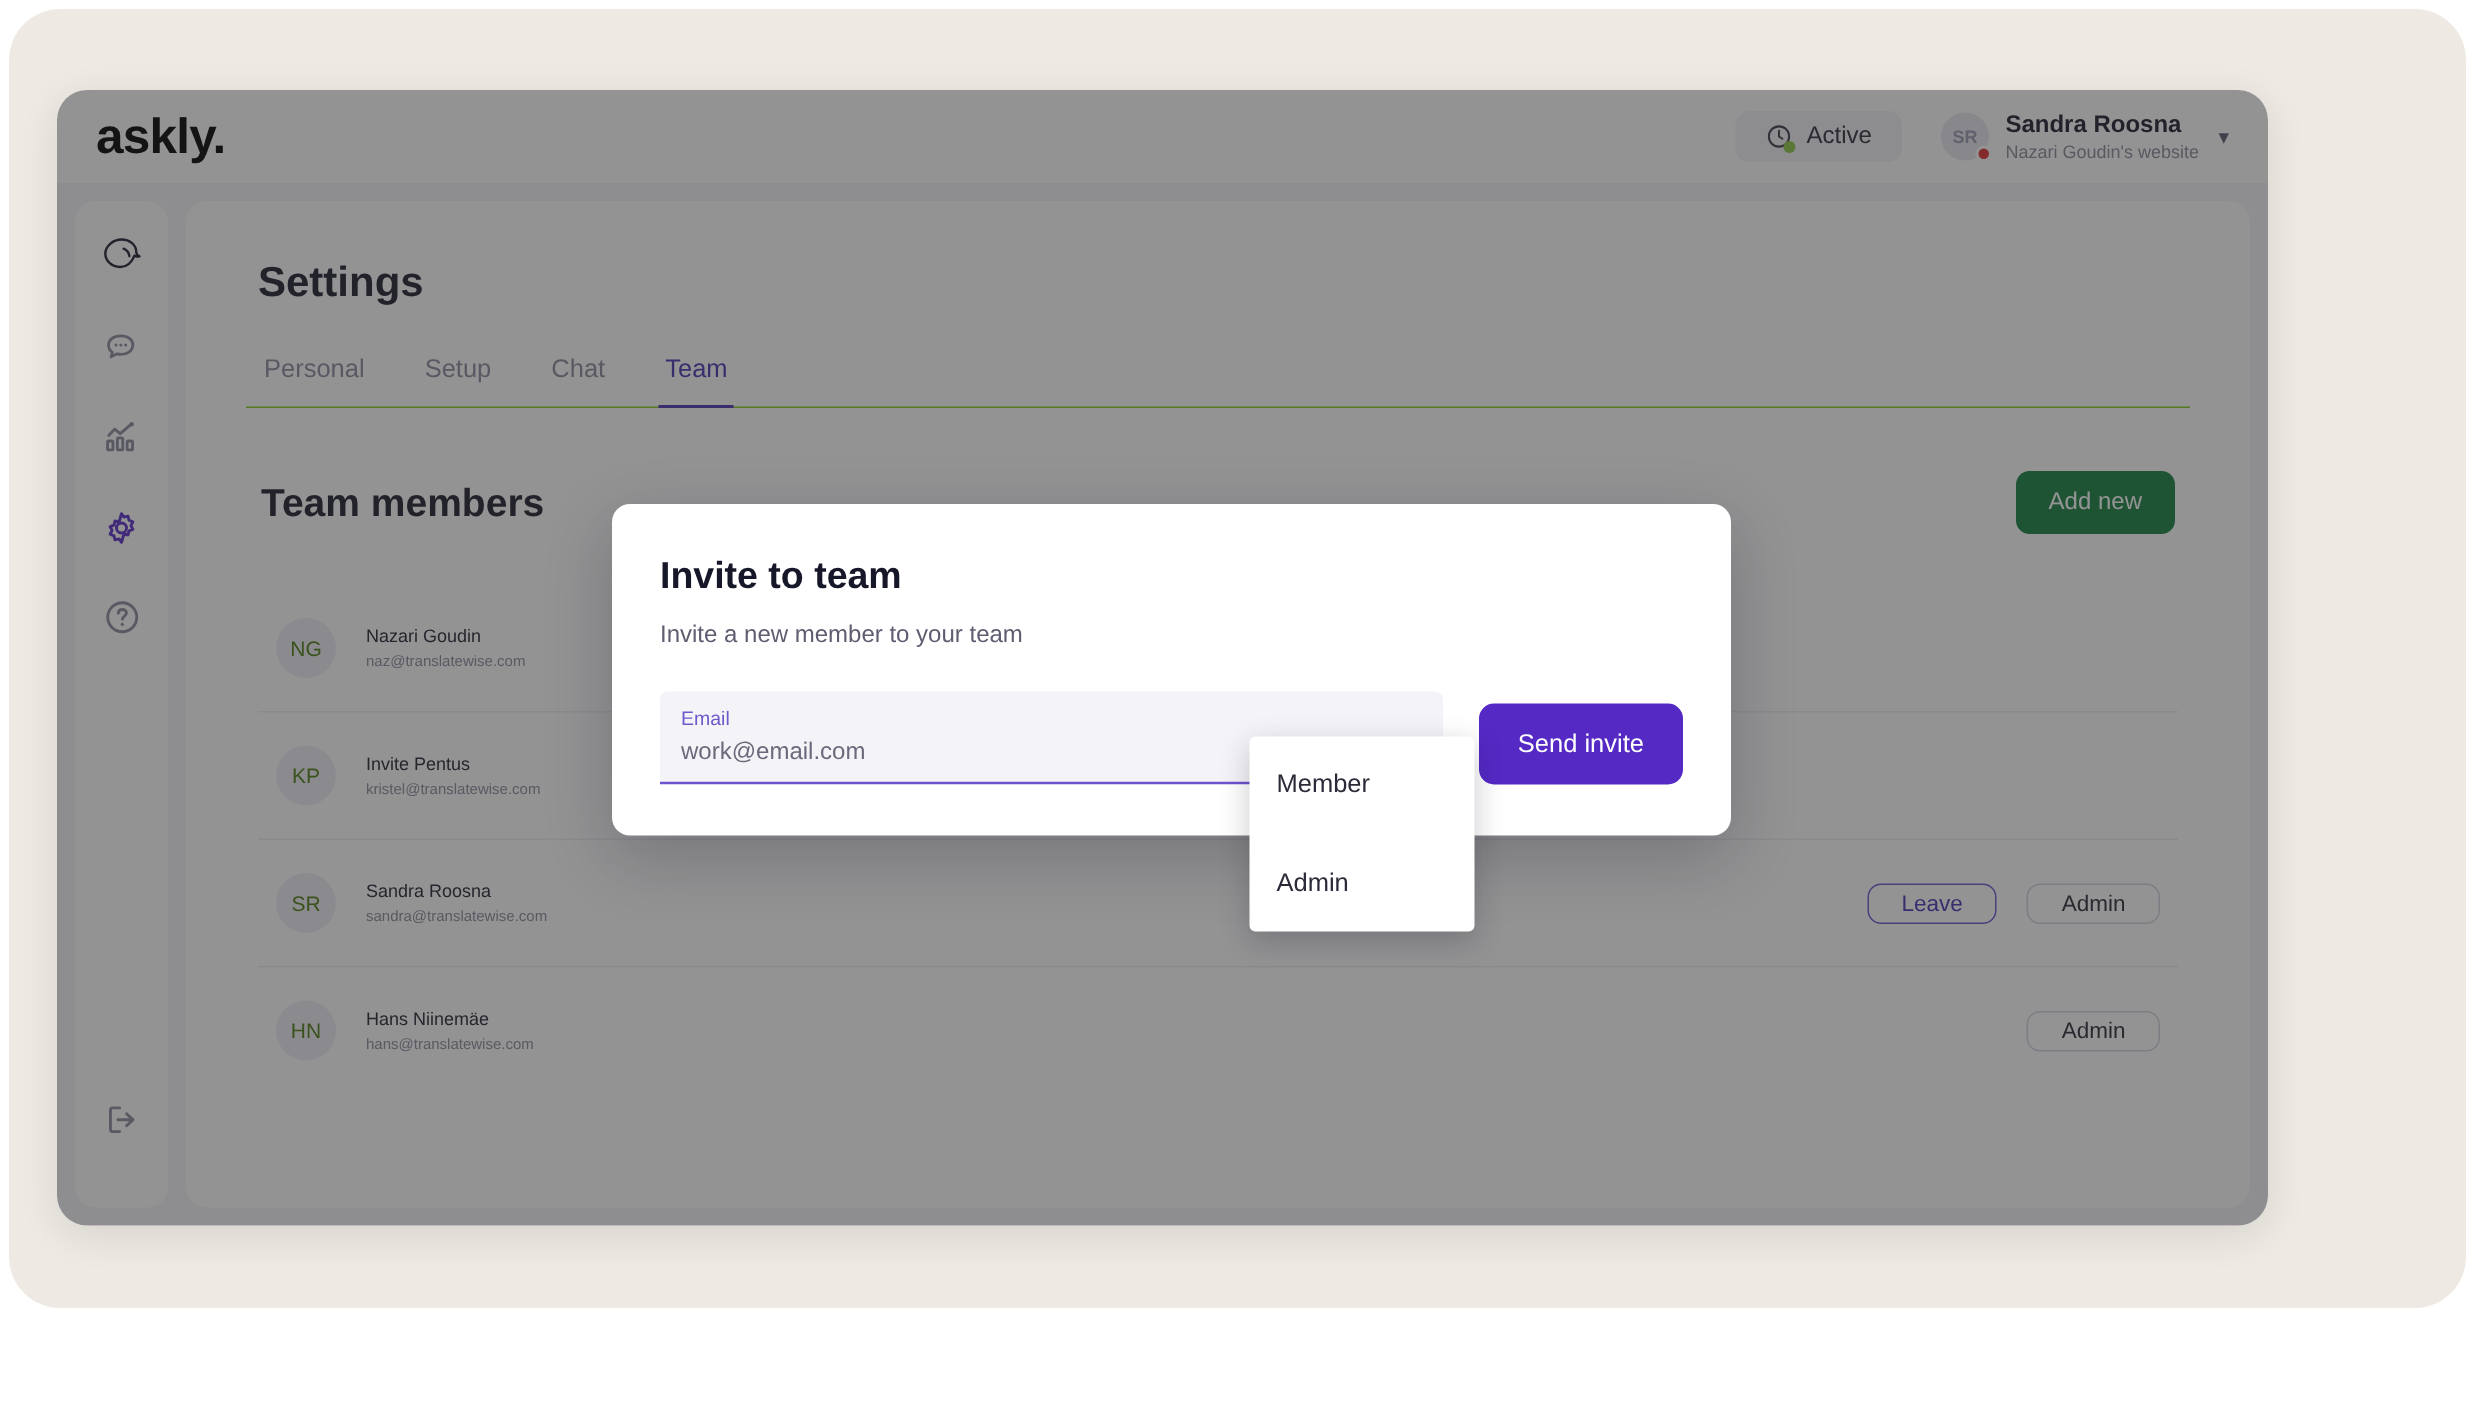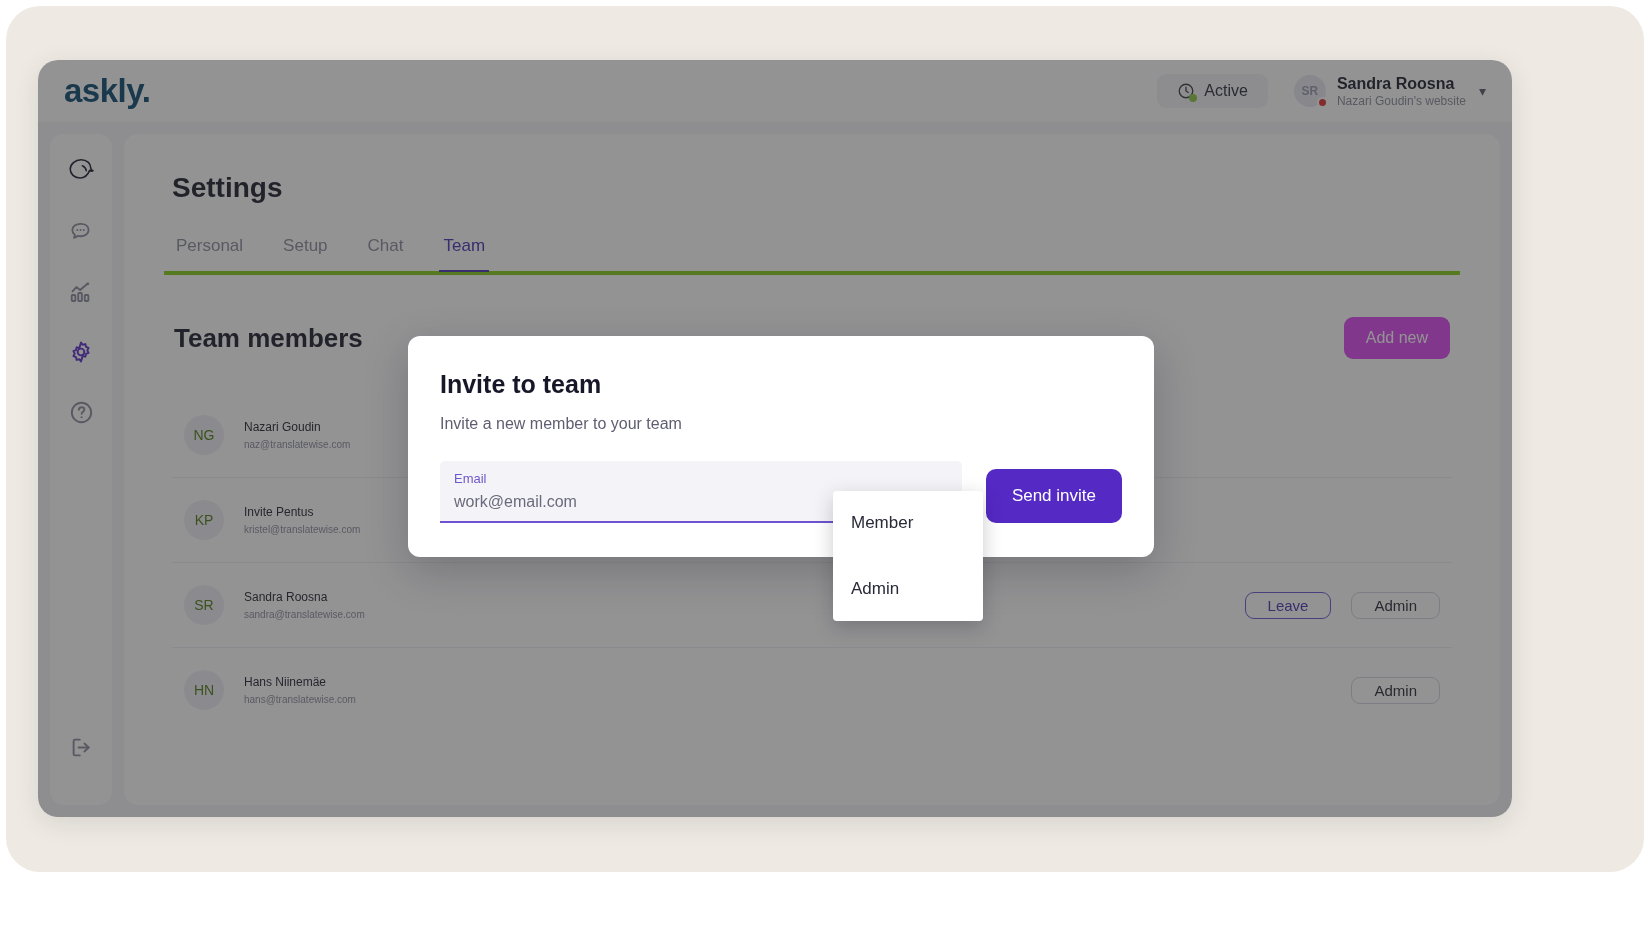--- a/index.html
+++ b/index.html
@@ -50,21 +50,21 @@
     position: relative;
     height: 62px;
     background: #ffffff;
     display: flex; align-items: center;
     padding: 0 22px 0 26px;
   }
   .logo {
     font-size: 33px;
     font-weight: 700;
     letter-spacing: -.5px;
-    color: #0c4a6e;
+    color: #000000;
   }
   .topbar-right {
     margin-left: auto;
     display: flex; align-items: center; gap: 20px;
   }
   .status-pill {
     display: flex; align-items: center; gap: 9px;
     background: #f3f3f6;
     border-radius: 9px;
     padding: 8px 20px;
@@ -137,40 +137,40 @@
     border-radius: 14px;
     padding: 34px 40px;
     overflow: hidden;
   }
   .page-title {
     font-size: 28px; font-weight: 600; color: #1d1d2b;
     margin: 4px 0 26px 8px;
   }
   .tabs {
     display: flex; gap: 32px;
-    border-bottom: 4px solid #84cc16;
+    border-bottom: 1px solid #84cc16;
     padding: 0 0 0 8px;
   }
   .tab {
     font-size: 17px;
     color: #8b8b9c;
     padding: 6px 4px 14px 4px;
     border-bottom: 2px solid transparent;
     margin-bottom: -1px;
   }
   .tab.active { color: #4b32b3; border-bottom-color: #4b32b3; }
 
   .section-head {
     display: flex; align-items: center;
     margin: 42px 10px 0 10px;
   }
   .section-title { font-size: 26px; font-weight: 600; color: #1d1d2b; }
   .btn-primary {
     margin-left: auto;
-    background: #d946ef;
+    background: #15803d;
     color: #fff; border: none;
     font-size: 16px;
     border-radius: 9px;
     padding: 12px 22px;
   }
 
   .members { margin: 34px 8px 0 8px; }
   .member-row {
     display: flex; align-items: center;
     padding: 22px 12px;

